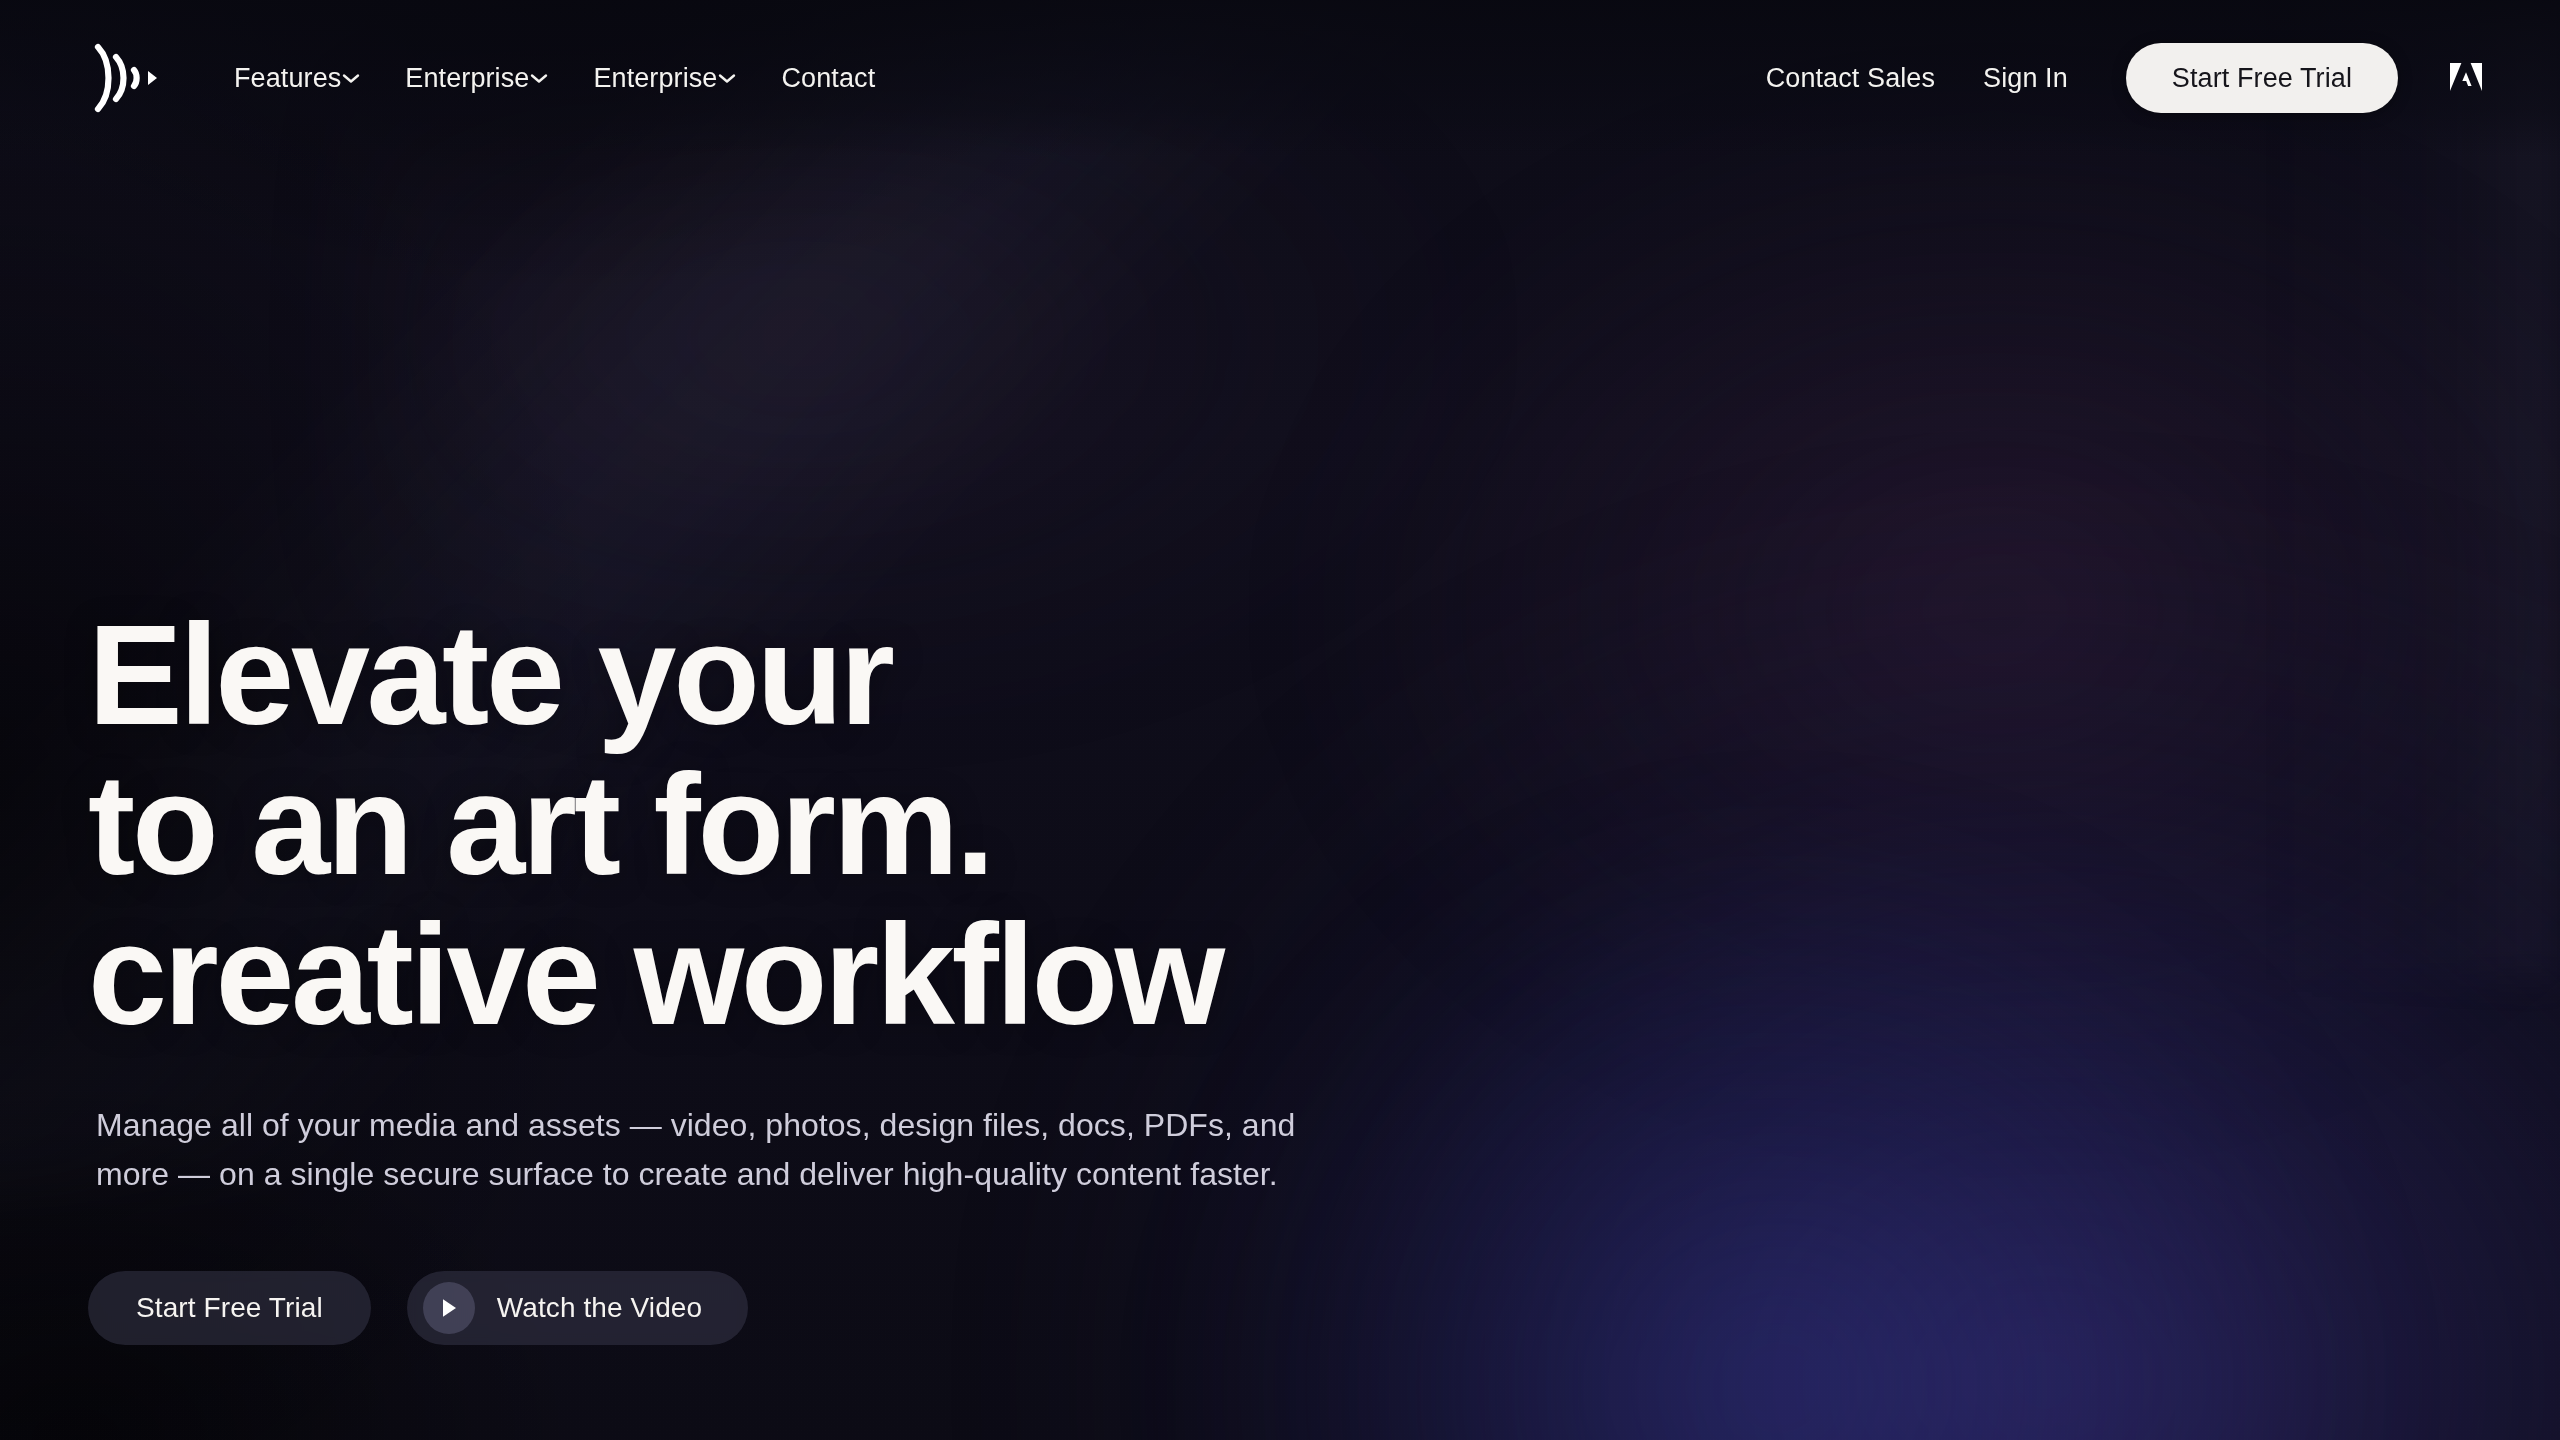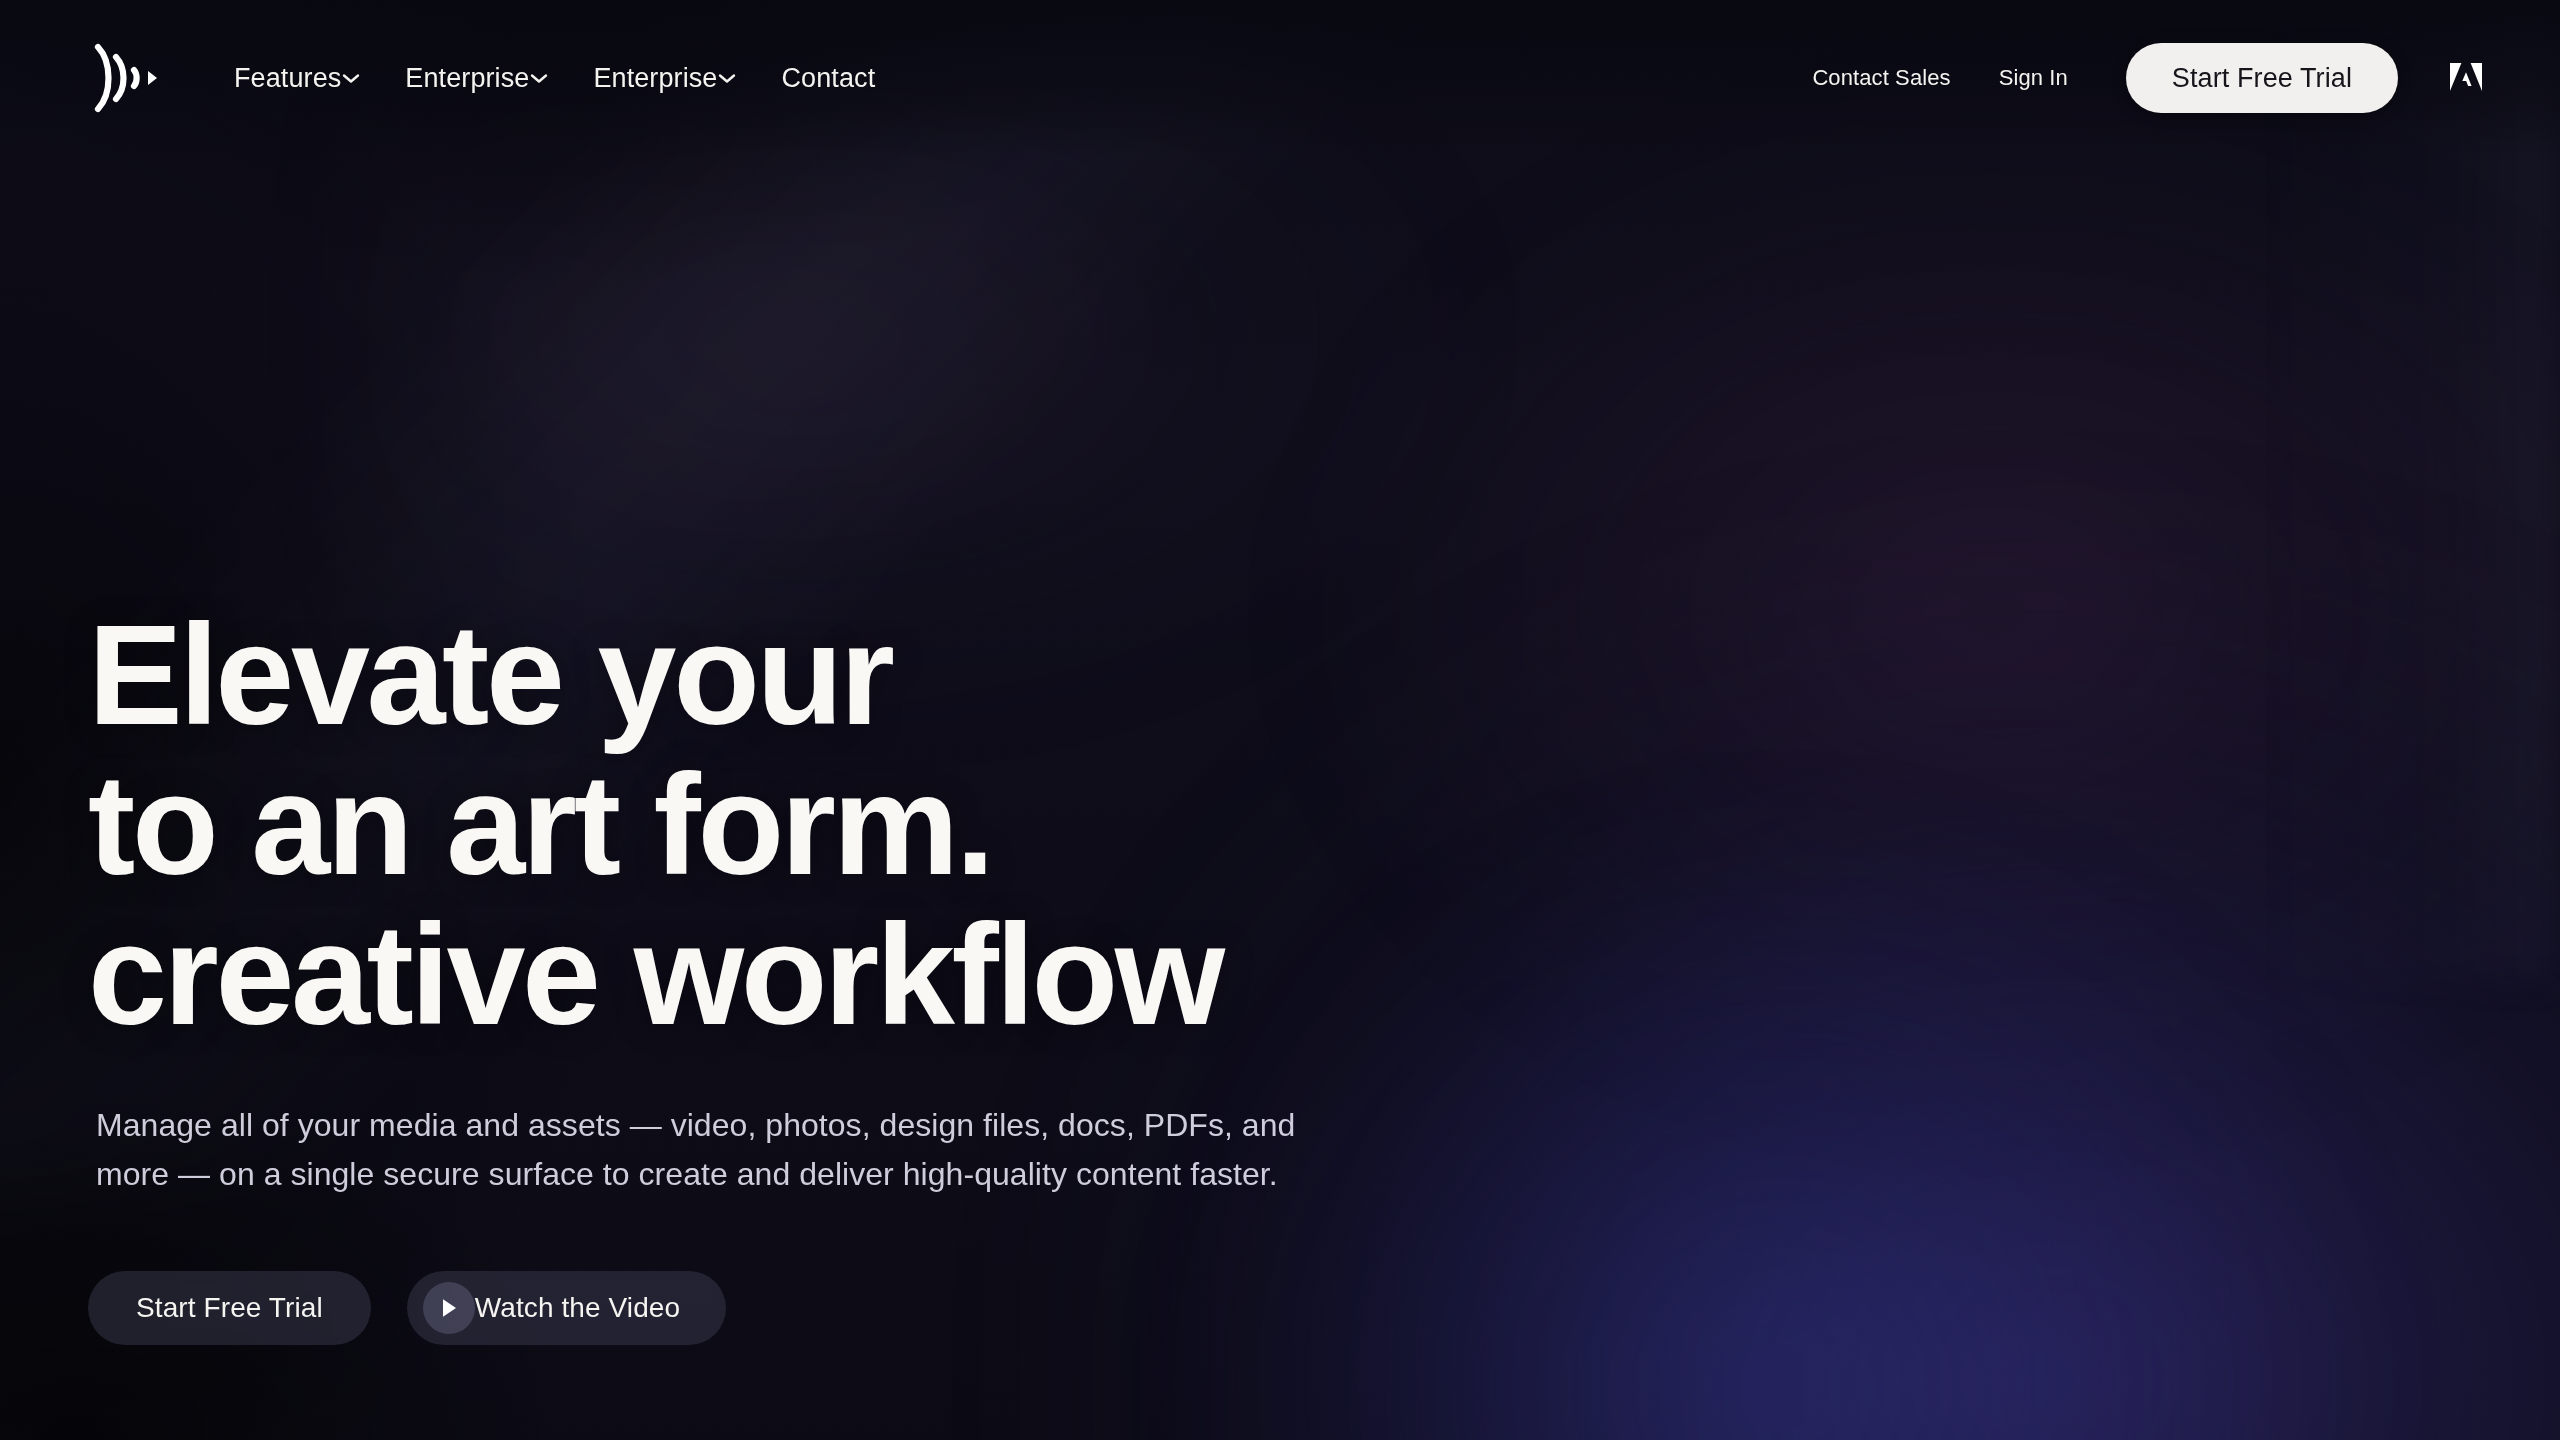--- a/index.html
+++ b/index.html
@@ -147,21 +147,21 @@
   }
   .nav-item:first-child { margin-left:10px; }
   .chev { display:block; width:20px; height:12px; flex-shrink:0; }
 
   .nav-right {
     margin-left:auto;
     display:flex; align-items:center; gap:0;
   }
   .nav-link {
     color:#f4f3f0;
-    font-size:22px;
+    font-size:27px;
     font-weight:400;
     padding:10px 24px;
     white-space:nowrap;
     cursor:pointer;
     letter-spacing:0.1px;
   }
   .cta-pill {
     margin-left:34px;
     height:70px;
     padding:0 46px;
@@ -225,21 +225,21 @@
     color:#f6f4f1;
     font-size:28px;
     font-weight:500;
     letter-spacing:0.1px;
     white-space:nowrap;
     font-family:"Liberation Sans", sans-serif;
     background:rgba(58,58,78,0.50);
     backdrop-filter:blur(6px);
   }
   .btn-primary { padding:0 48px; justify-content:center; }
-  .btn-video { padding:0 46px 0 16px; }
+  .btn-video { padding:0 46px 0 16px; gap:22px; }
 
   .play-badge {
     width:52px; height:52px;
     border-radius:50%;
     background:rgba(132,132,164,0.32);
     display:flex; align-items:center; justify-content:center;
     flex-shrink:0;
   }
 </style>
 </head>

